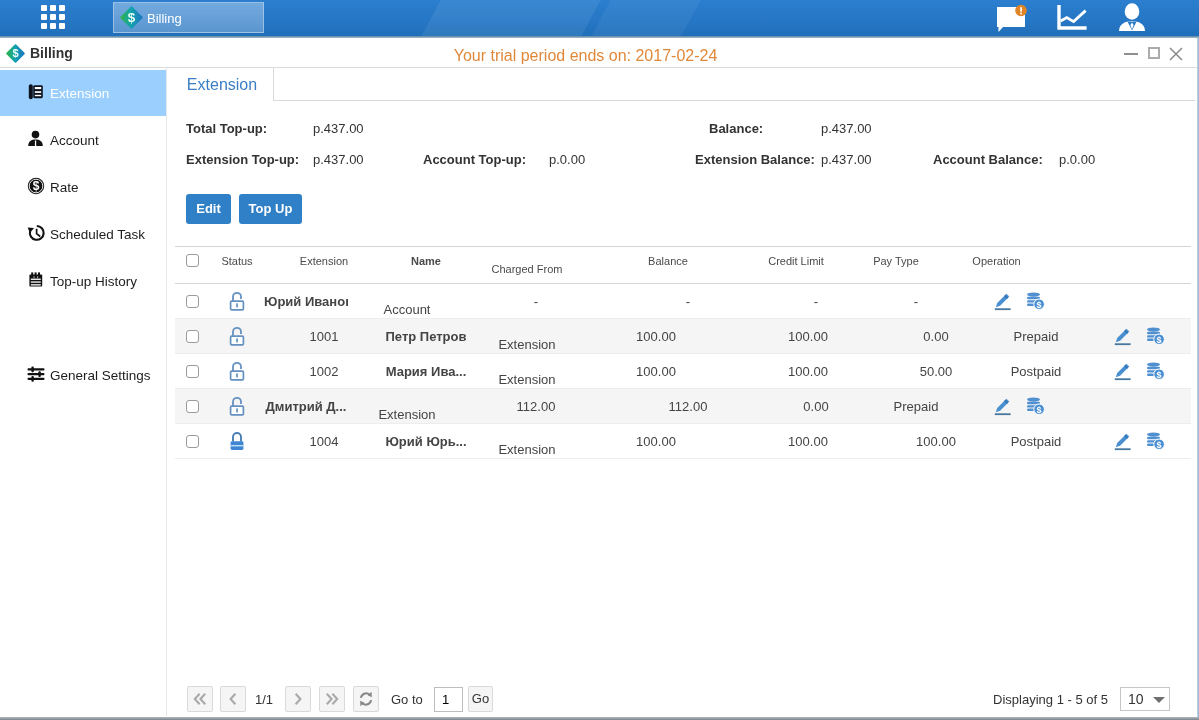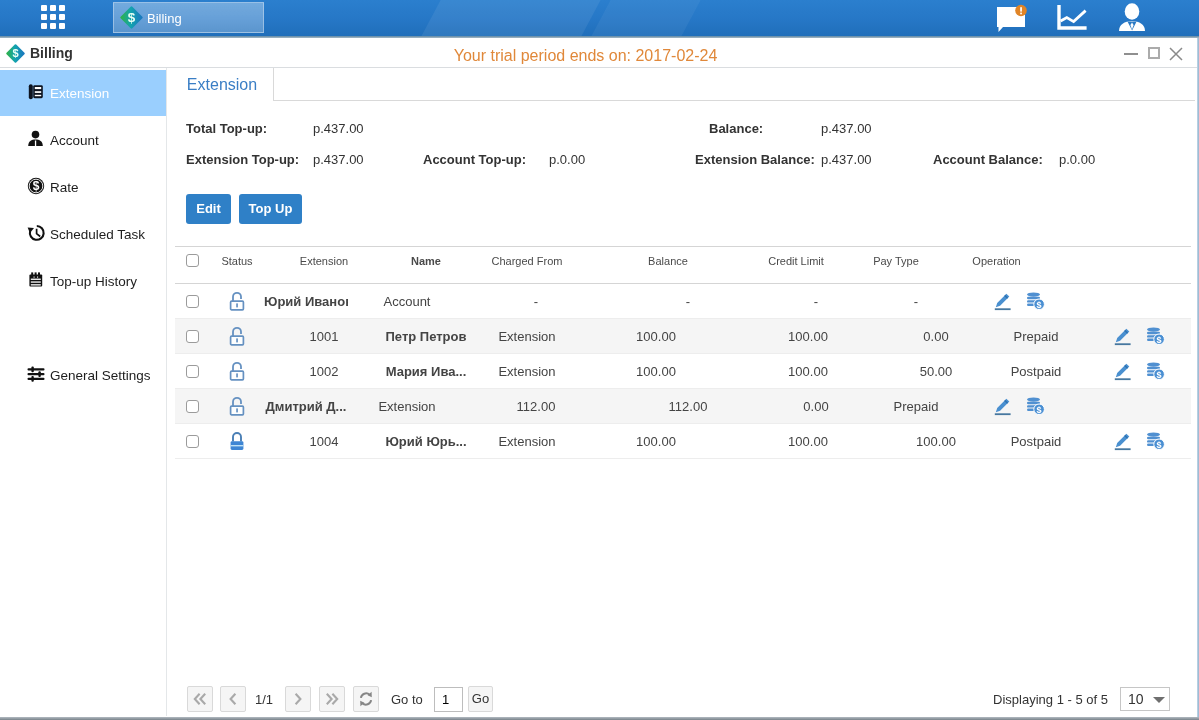--- a/index.html
+++ b/index.html
@@ -59,21 +59,21 @@
   font-weight:bold; text-align:center; line-height:30px; border-radius:3px; }
 
 
 #tbl { position:absolute; left:7px; top:178px; width:1016px; }
 .trow { display:flex; width:1016px; }
 .trow > div { flex:0 0 auto; text-align:center; overflow:hidden; white-space:nowrap; }
 #thead { height:38px; line-height:28px; border-top:1px solid #d5d5d5; border-bottom:1px solid #d5d5d5;
   font-size:11px; color:#4a4a4a; }
 .drow { height:35px; line-height:35px; font-size:13px; color:#444; border-bottom:1px solid #ededed; }
 .drow.alt { background:#f5f5f5; }
-.c1{width:35px;} .c2{width:54px;} .c3{width:120px;} .c4{width:84px;font-weight:bold;} .c5{width:118px;}
+.c1{width:35px;} .c2{width:54px;} .c3{width:120px;} .c4{width:84px;font-weight:bold;} .c5{width:118px;margin-top:8px;}
 .c6{width:140px;} .c7{width:164px;} .c8{width:92px;} .c9{width:108px;} .c10{width:101px;}
 .cb { display:inline-block; width:13px; height:13px; border:1px solid #9b9b9b; border-radius:3px;
   vertical-align:middle; margin-top:-3px; background:#fff; }
 .icell svg { vertical-align:middle; margin-top:-4px; }
 .opcell svg { vertical-align:middle; margin-top:-3px; position:relative; left:-2px; }
 
 
 #pager { position:absolute; left:0; top:618px; width:1029px; height:26px; font-size:13px; color:#333; }
 .pbtn { position:absolute; width:26px; height:26px; background:#f5f5f5; border:1px solid #d9d9d9;
   border-radius:2px; text-align:center; color:#a9a9a9; font-size:16px; line-height:23px; font-weight:bold; }

